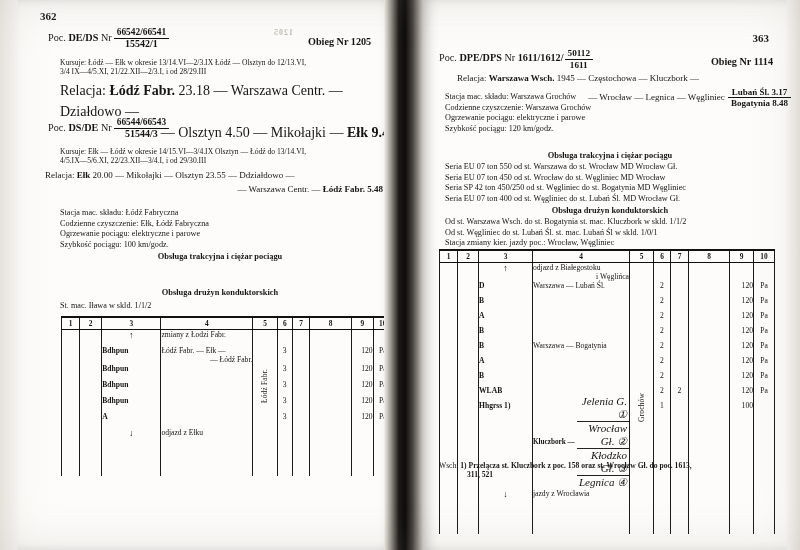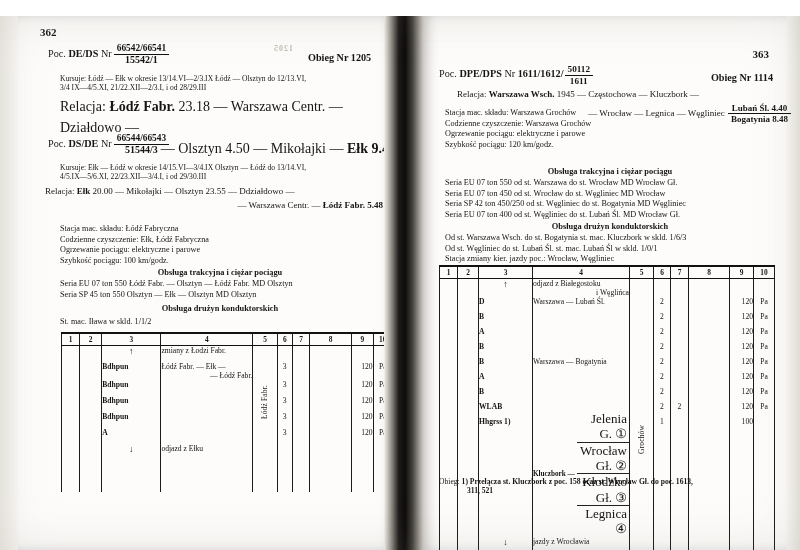--- a/index.html
+++ b/index.html
@@ -6,21 +6,20 @@
   body{
     width:800px;height:550px;
     background:#ffffff;
     font-family:"Liberation Serif", serif;
     overflow:hidden;
     position:relative;
   }
   #scan{
     position:absolute;inset:0;
     background:#a21caf;
-    margin-top:16px;
   }
   
   .page{
     position:absolute;
     top:0;bottom:0;
     background:#fdfcfa;
   }
   #page-left{left:18px;width:375px;
     box-shadow: inset -6px 0 14px -6px rgba(0,0,0,.35);
   }
@@ -112,21 +111,21 @@
     transform:rotate(180deg);
     white-space:nowrap;
     font-size:7.4px;
     letter-spacing:.2px;
   }
   .cnum{text-align:center;font-weight:bold;}
   .c9{text-align:right;padding-right:2px;font-weight:bold;}
   .c10{text-align:center;}
 
   
-  .stk{display:inline-block;text-align:right;line-height:1.18;font-size:13px;}
+  .stk{display:inline-block;text-align:right;line-height:1.18;font-size:11px;font-style:italic;}
   .stk .l{display:block;border-bottom:1px solid #222;padding:0 2px;}
   .stk .l.last{border-bottom:none;}
 
   .bleed{
     position:absolute;color:#b9b4ab;font-size:8px;font-weight:bold;
     letter-spacing:1px;
     transform:scaleX(-1);
     opacity:.85;
   }
 </style>
@@ -187,24 +186,20 @@
 
     <div class="blk small" style="left:42px;top:208px;">
       <div>Stacja mac. składu: Łódź Fabryczna</div>
       <div>Codzienne czyszczenie: Ełk, Łódź Fabryczna</div>
       <div>Ogrzewanie pociągu: elektryczne i parowe</div>
       <div>Szybkość pociągu: 100 km/godz.</div>
     </div>
 
     <div class="blk secthead" style="left:42px;top:252px;width:320px;">Obsługa trakcyjna i ciężar pociągu</div>
 
-    <div class="blk small" style="left:42px;top:263px;">
-      <div>Seria EU 07 ton 550 Łódź Fabr. — Olsztyn — Łódź Fabr. MD Olsztyn</div>
-      <div>Seria SP 45 ton 550 Olsztyn — Ełk — Olsztyn MD Olsztyn</div>
-    </div>
 
     <div class="blk secthead" style="left:42px;top:288px;width:320px;">Obsługa drużyn konduktorskich</div>
 
     <div class="blk small" style="left:42px;top:301px;">St. mac. Iława w skld. 1/1/2</div>
 
     <div style="position:absolute;left:43px;top:316px;">
       <table class="grid" id="left-table">
         <colgroup>
           <col style="width:19px">
             <col style="width:23px">
@@ -355,21 +350,21 @@
       <span class="b">DPE/DPS</span>
       <span>Nr</span>
       <span class="b">1611/1612/</span><span class="frac2"><span class="num">50112</span><span class="den">1611</span></span>
     </div>
     <div class="blk hdrline b" style="right:14px;top:56px;">Obieg Nr 1114</div>
 
     <div class="blk" style="left:32px;top:72px;width:335px;font-size:9px;line-height:1.45;font-family:Liberation Serif, serif;">
       <span>Relacja:</span>
       <span class="b">Warszawa Wsch.</span><span> 1945 — Częstochowa — Kluczbork —</span>
       <div style="text-align:right;margin-top:2px;white-space:nowrap;">
-        <span>— Wrocław — Legnica — Węgliniec </span><span class="frac2" style="vertical-align:middle;"><span class="num" style="font-size:9px;">Lubań Śl. 4.40</span><span class="den" style="font-size:9px;">Bogatynia 8.48</span></span>
+        <span>— Wrocław — Legnica — Węgliniec </span><span class="frac2" style="vertical-align:middle;"><span class="num" style="font-size:9px;">Lubań Śl. 3.17</span><span class="den" style="font-size:9px;">Bogatynia 8.48</span></span>
       </div>
     </div>
 
     <div class="blk small" style="left:20px;top:92px;">
       <div>Stacja mac. składu: Warszawa Grochów</div>
       <div>Codzienne czyszczenie: Warszawa Grochów</div>
       <div>Ogrzewanie pociągu: elektryczne i parowe</div>
       <div>Szybkość pociągu: 120 km/godz.</div>
     </div>
 
@@ -378,21 +373,21 @@
     <div class="blk small" style="left:20px;top:162px;">
       <div>Seria EU 07 ton 550 od st. Warszawa do st. Wrocław MD Wrocław Gł.</div>
       <div>Seria EU 07 ton 450 od st. Wrocław do st. Węgliniec MD Wrocław</div>
       <div>Seria SP 42 ton 450/250 od st. Węgliniec do st. Bogatynia MD Węgliniec</div>
       <div>Seria EU 07 ton 400 od st. Węgliniec do st. Lubań Śl. MD Wrocław Gł.</div>
     </div>
 
     <div class="blk secthead" style="left:20px;top:206px;width:330px;">Obsługa drużyn konduktorskich</div>
 
     <div class="blk small" style="left:20px;top:217px;">
-      <div>Od st. Warszawa Wsch. do st. Bogatynia st. mac. Kluczbork w skld. 1/6/3</div>
+      <div>Od st. Warszawa Wsch. do st. Bogatynia st. mac. Kluczbork w skld. 1/1/2</div>
       <div>Od st. Węgliniec do st. Lubań Śl. st. mac. Lubań Śl w skld. 1/0/1</div>
       <div>Stacja zmiany kier. jazdy poc.: Wrocław, Węgliniec</div>
     </div>
 
     <div style="position:absolute;left:14px;top:249px;">
       <table class="grid" id="right-table">
         <colgroup>
           <col style="width:18px">
             <col style="width:21px">
             <col style="width:54px">
@@ -580,21 +575,21 @@
               <td></td>
               <td></td>
               <td></td>
               <td></td>
             </tr>
           </tbody>
       </table>
     </div>
 
     <div class="blk tiny" style="left:14px;top:461px;width:340px;">
-      <span>Obieg:</span>
+      <span>Wsch:</span>
       <span class="b">1)</span>
       <span class="b">Przełącza st. Kluczbork z poc. 158 oraz st. Wrocław Gł. do poc. 1613,</span>
       <div class="b" style="padding-left:28px;">311, 521</div>
     </div>
 
   </div>
 
   <div id="vignette"></div>
 </div>
 

